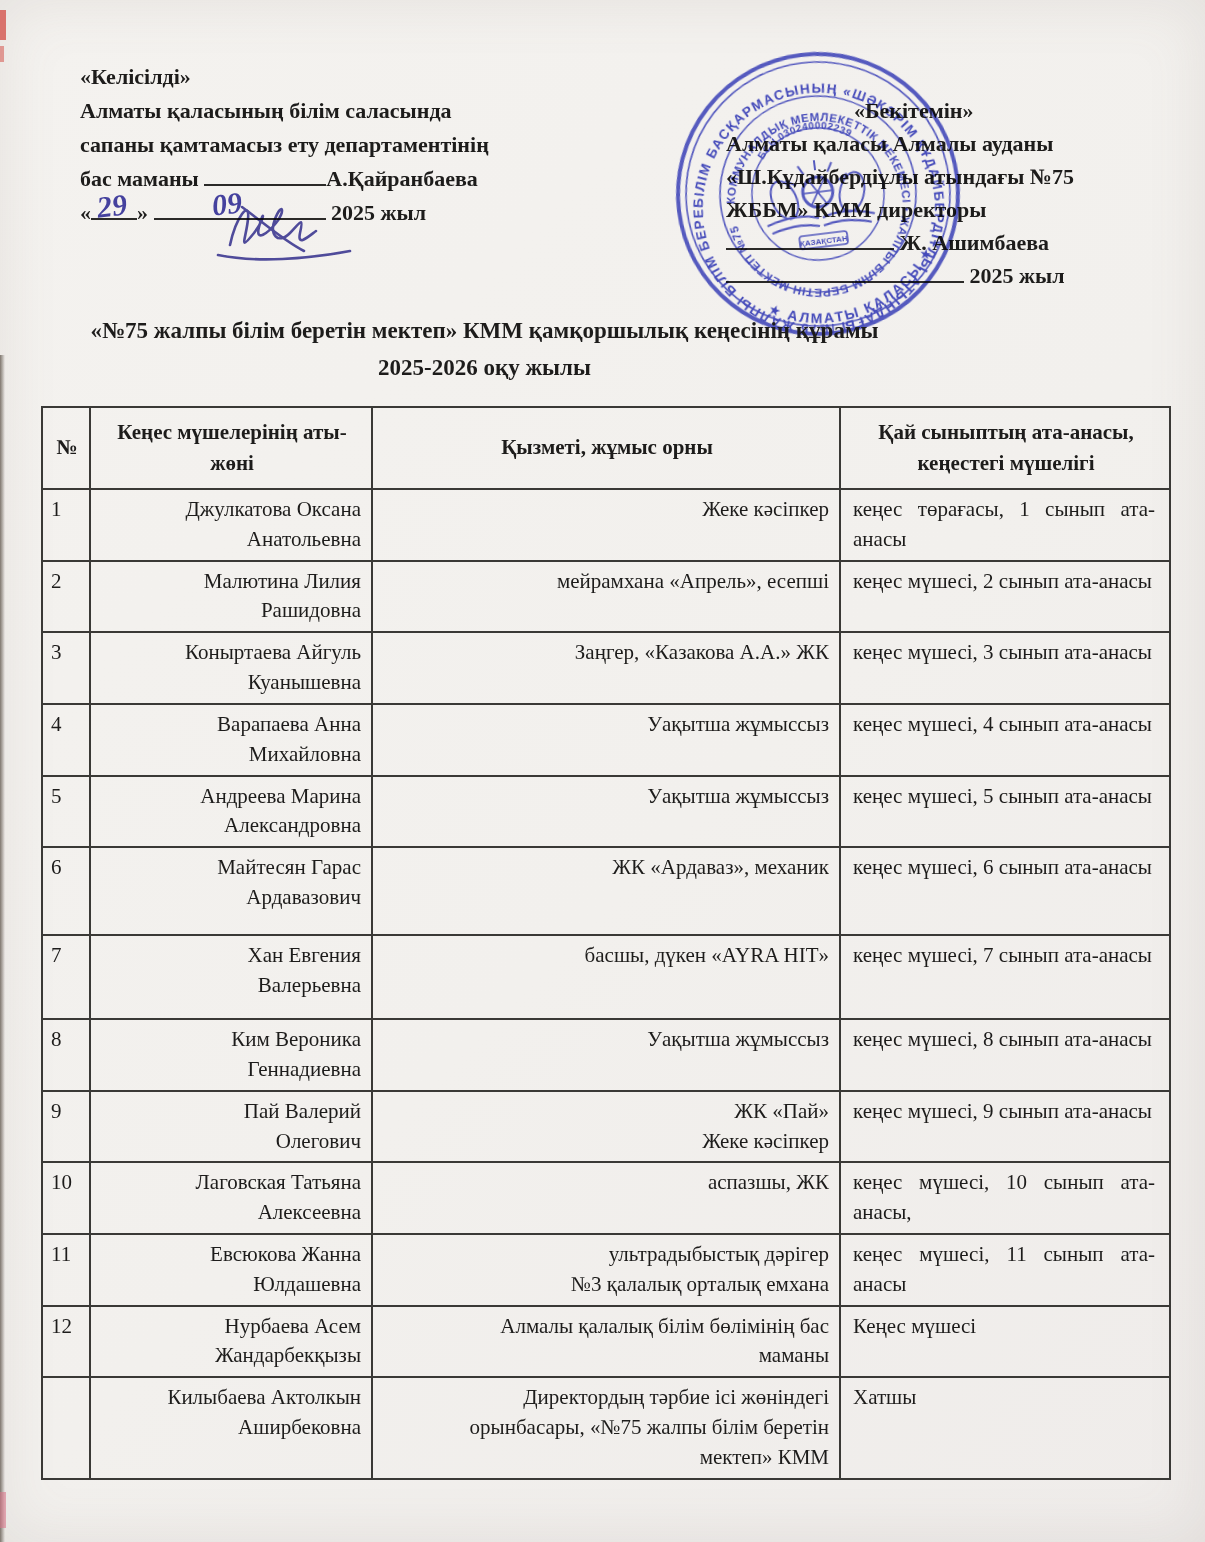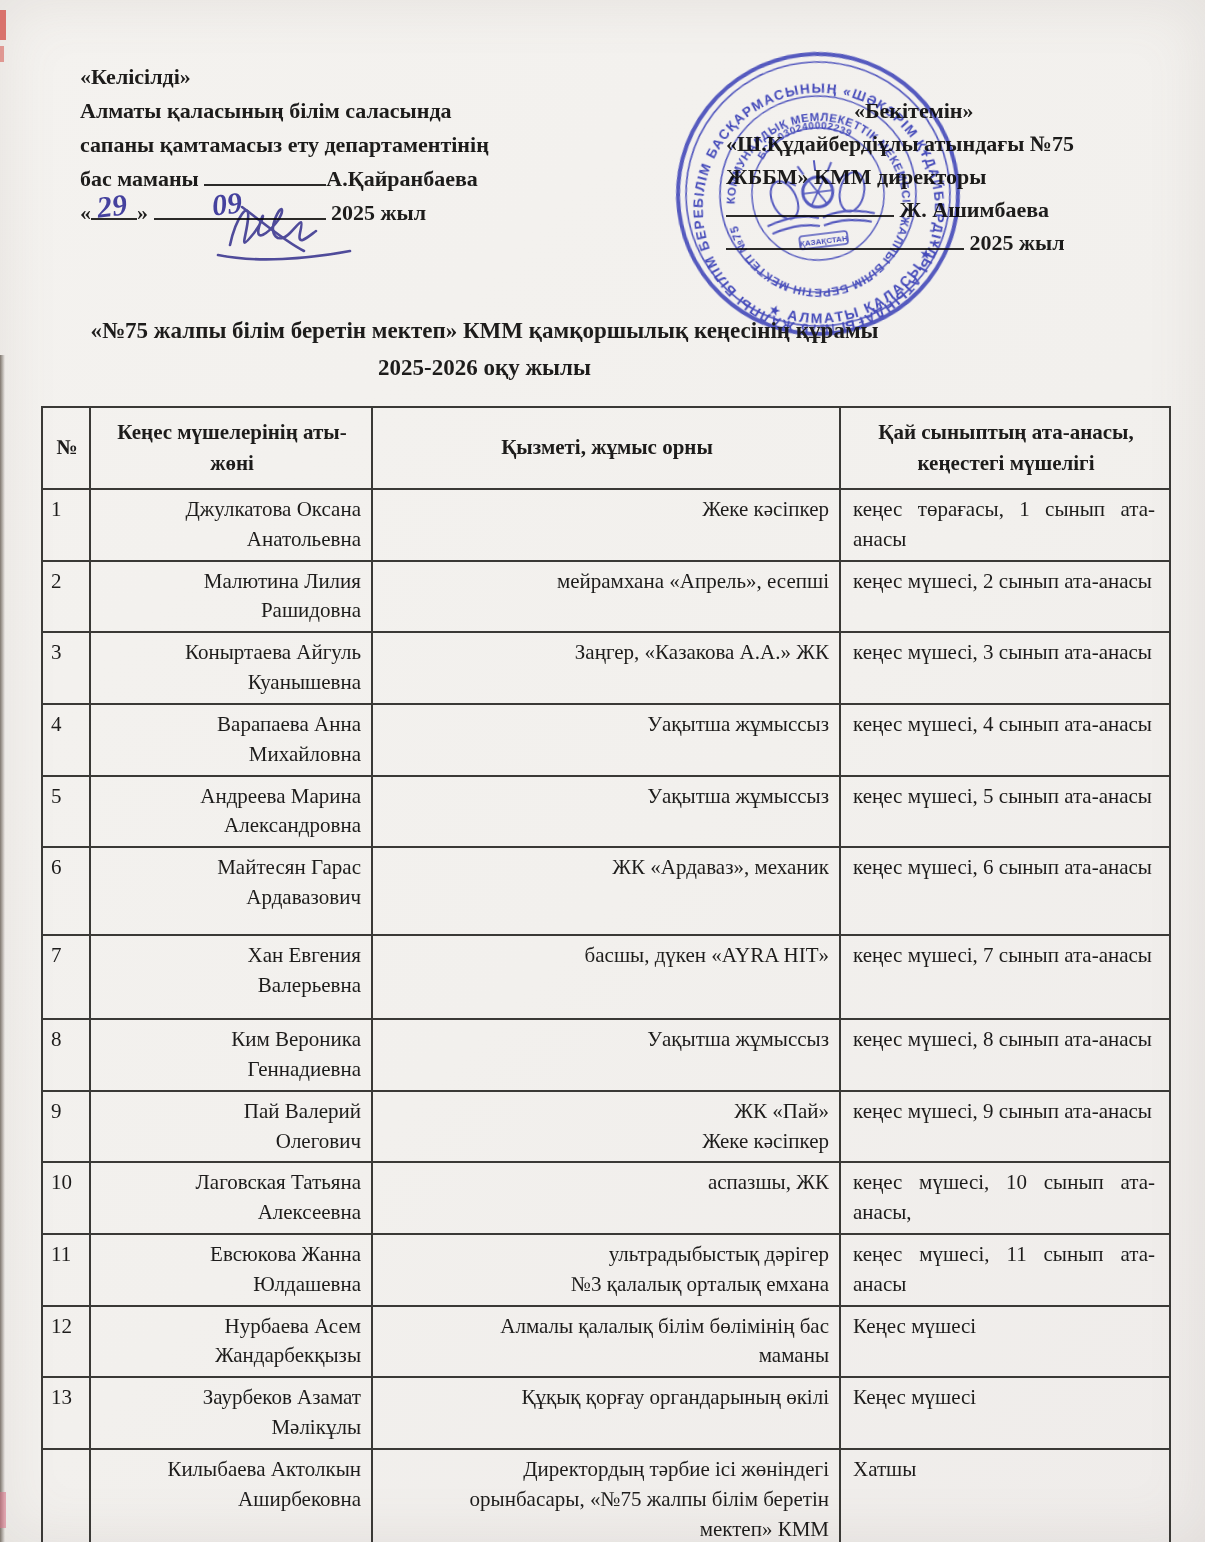--- a/index.html
+++ b/index.html
@@ -106,20 +106,21 @@
   <svg class="sig-svg" width="150" height="80" viewBox="0 0 150 80">
     <g fill="none" stroke="#45419e" stroke-width="2.6" stroke-linecap="round" opacity="0.92">
       <path d="M18,52 C24,24 38,6 36,26 C34,46 26,60 42,40 C54,24 52,14 47,34 C43,50 56,40 64,30 C74,18 70,8 63,26 C57,42 66,52 78,40 C88,30 92,22 88,40 C85,54 96,44 104,38"></path>
       <path d="M30,14 C52,30 72,48 92,58"></path>
       <path d="M6,62 C44,70 96,66 138,58"></path>
     </g>
   </svg>
 
   <div class="block-right">
     <div class="approve-label">«Бекітемін»</div>
+    <div>Алматы қаласы Алмалы ауданы</div>
     <div>«Ш.Құдайбердіұлы атындағы №75</div>
     <div>ЖББМ» КММ директоры</div>
     <div>
       <span class="uline w165"></span>
       <span>Ж. Ашимбаева</span>
     </div>
     <div>
       <span class="uline w235"></span>
       <span>2025  жыл</span>
     </div>
@@ -277,27 +278,20 @@
       </tr>
       <tr>
         <td class="col-num">12</td>
         <td class="col-name">Нурбаева Асем
 Жандарбекқызы</td>
         <td class="col-pos">Алмалы қалалық білім бөлімінің бас
 маманы</td>
         <td class="col-mem">Кеңес мүшесі</td>
       </tr>
       <tr>
-        <td class="col-num">13</td>
-        <td class="col-name">Заурбеков Азамат
-Мәлікұлы</td>
-        <td class="col-pos">Құқық қорғау органдарының өкілі</td>
-        <td class="col-mem">Кеңес мүшесі</td>
-      </tr>
-      <tr>
         <td class="col-num"></td>
         <td class="col-name">Килыбаева Актолкын
 Аширбековна</td>
         <td class="col-pos">Директордың тәрбие ісі жөніндегі
 орынбасары, «№75  жалпы білім беретін
 мектеп» КММ</td>
         <td class="col-mem">Хатшы</td>
       </tr>
     </tbody>
   </table>

